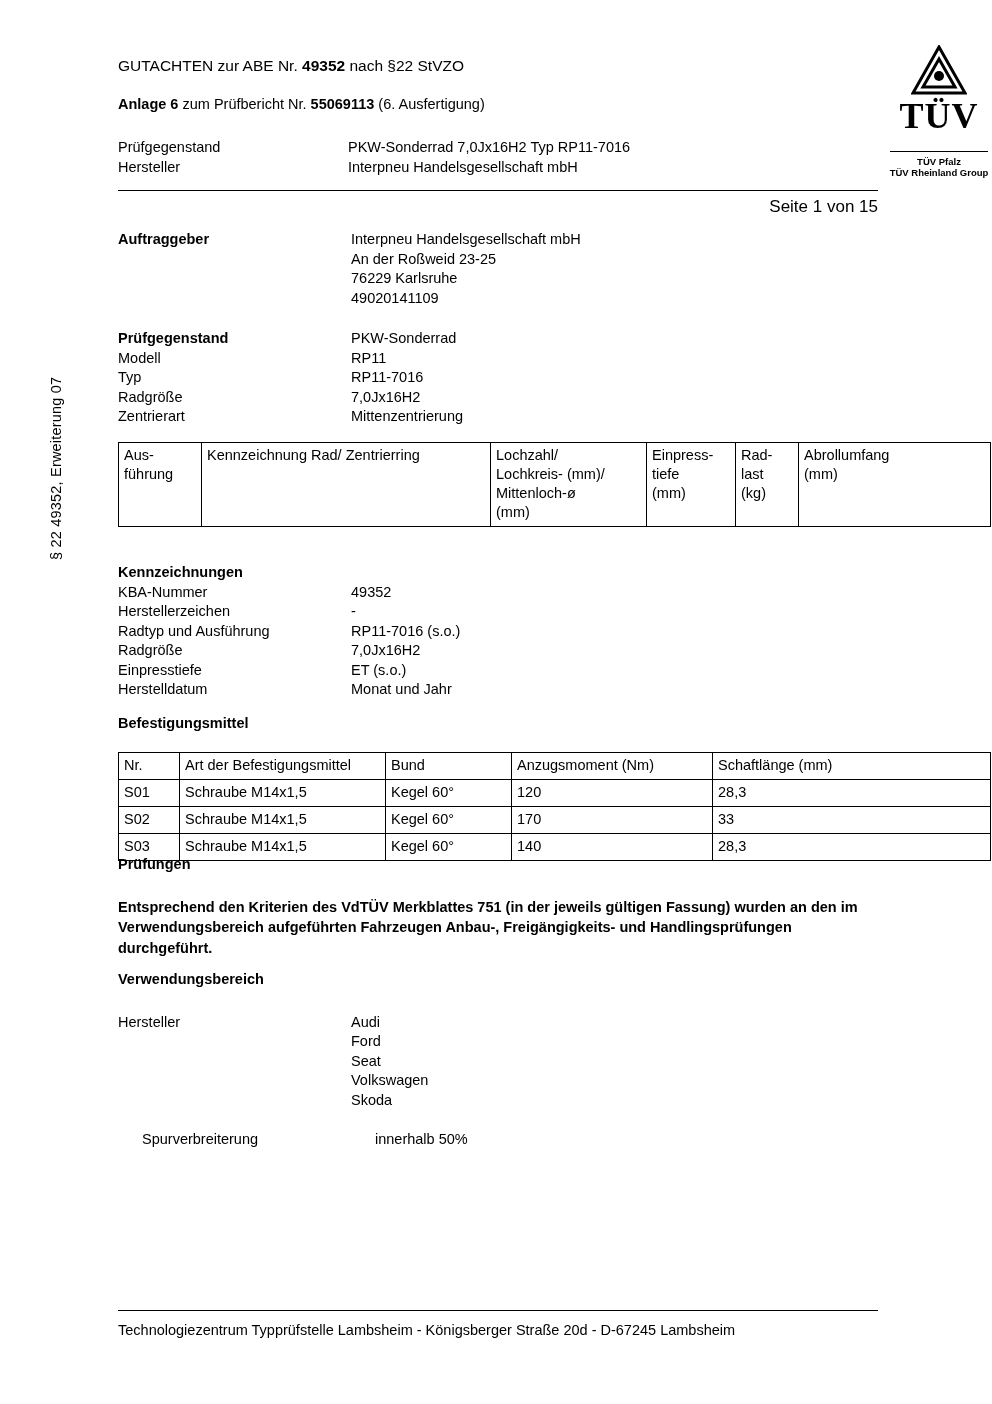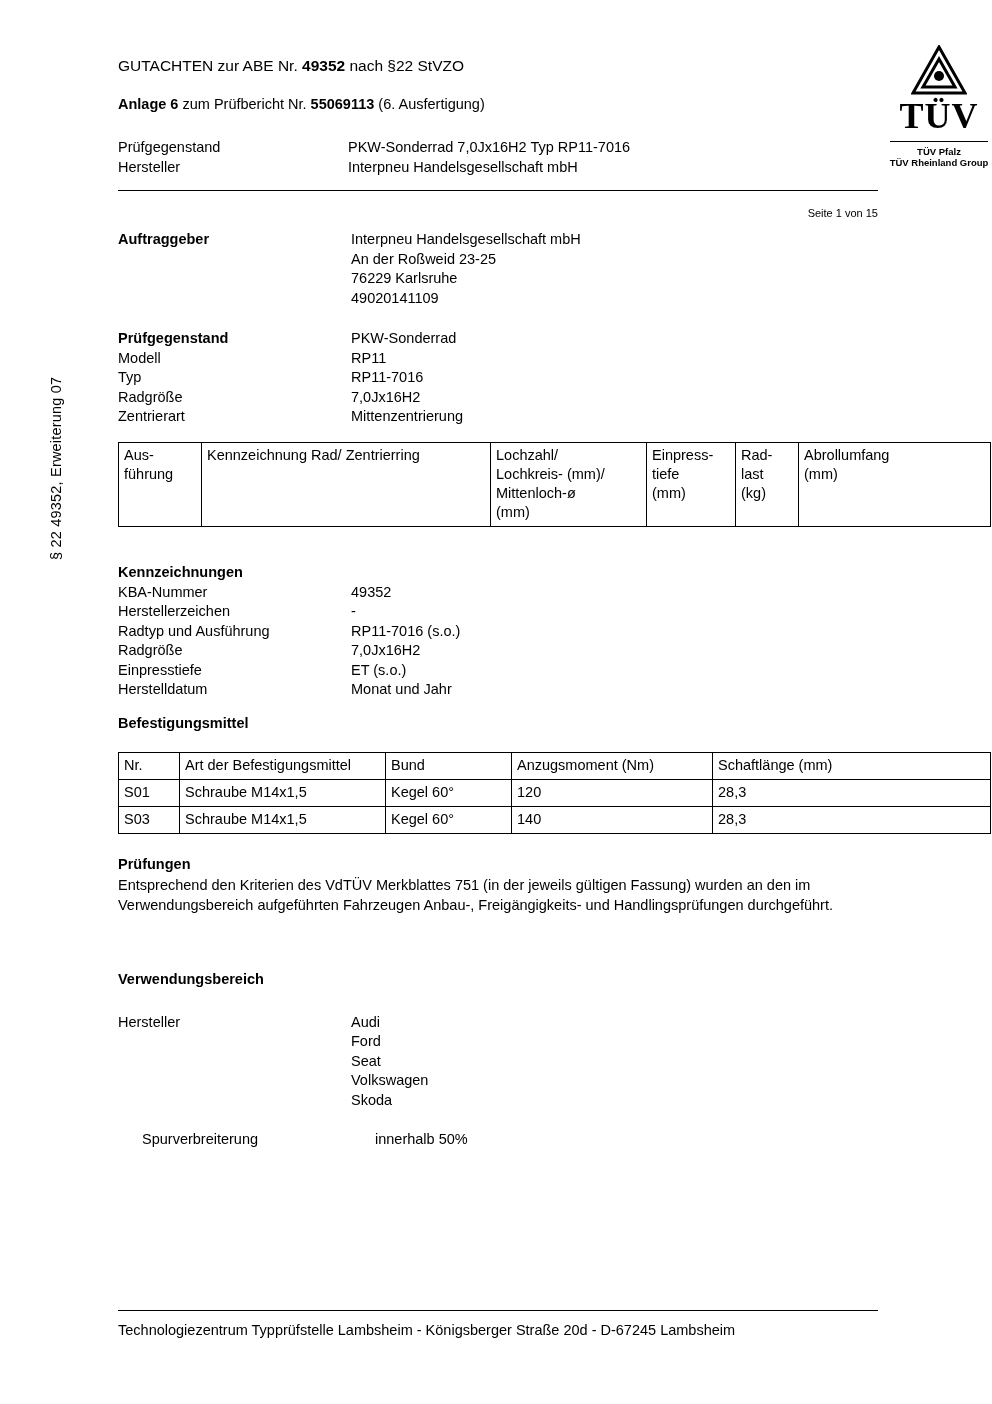--- a/index.html
+++ b/index.html
@@ -74,37 +74,37 @@
     font-family: "Liberation Serif", serif;
     font-size: 36px;
     font-weight: bold;
     letter-spacing: 1px;
     margin-top: -2px;
   }
   .logo-sub {
     font-size: 9.5px;
     font-weight: bold;
     line-height: 11px;
-    margin-top: 4px;
+    margin-top: 14px;
     padding-top: 4px;
     border-top: 1.5px solid #000;
     display: inline-block;
   }
   .rule {
     position: absolute;
     left: 0;
     top: 190px;
     width: 760px;
     border-top: 1px solid #000;
   }
   .seite {
     position: absolute;
     right: 0;
-    top: 207px;
-    font-size: 11px;
+    top: 197px;
+    font-size: 17px;
   }
   .sec {
     position: absolute;
     left: 0;
     font-size: 14.5px;
     line-height: 19.5px;
   }
   .kv { display: flex; }
   .kv .k { width: 233px; }
   .kv .v { flex: 1; }
@@ -305,33 +305,40 @@
           <td>Schaftlänge (mm)</td>
         </tr>
         <tr>
           <td>S01</td>
           <td>Schraube M14x1,5</td>
           <td>Kegel 60°</td>
           <td>120</td>
           <td>28,3</td>
         </tr>
         <tr>
+          <td>S02</td>
+          <td>Schraube M14x1,5</td>
+          <td>Kegel 60°</td>
+          <td>170</td>
+          <td>33</td>
+        </tr>
+        <tr>
           <td>S03</td>
           <td>Schraube M14x1,5</td>
           <td>Kegel 60°</td>
           <td>140</td>
           <td>28,3</td>
         </tr>
       </tbody>
         </table>
     </div>
 
     <div class="sec" style="top:855px;">
       <div class="title-b">Prüfungen</div>
-      <div class="para" style="">Entsprechend den Kriterien des VdTÜV Merkblattes 751 (in der jeweils gültigen Fassung) wurden an den im Verwendungsbereich aufgeführten Fahrzeugen Anbau-, Freigängigkeits- und Handlingsprüfungen durchgeführt.</div>
+      <div class="para" style="margin-top:22px;font-weight:bold;">Entsprechend den Kriterien des VdTÜV Merkblattes 751 (in der jeweils gültigen Fassung) wurden an den im Verwendungsbereich aufgeführten Fahrzeugen Anbau-, Freigängigkeits- und Handlingsprüfungen durchgeführt.</div>
     </div>
 
     <div class="sec" style="top:970px;">
       <div class="title-b">Verwendungsbereich</div>
       <div style="margin-top:23px;">
         <div class="kv">
           <div class="k">Hersteller</div>
           <div class="v">Audi</div>
         </div>
         <div class="kv">

